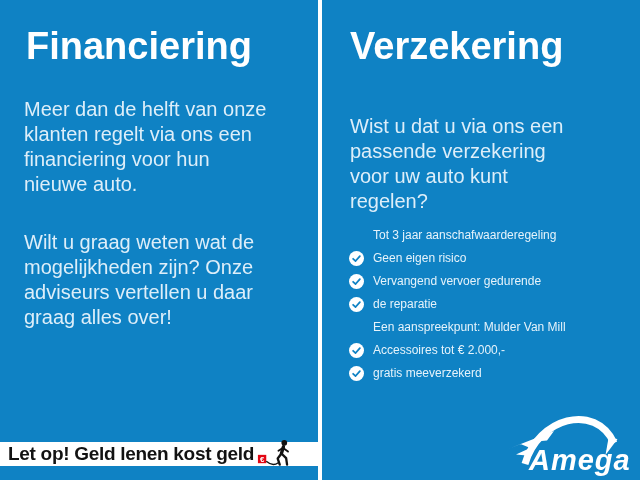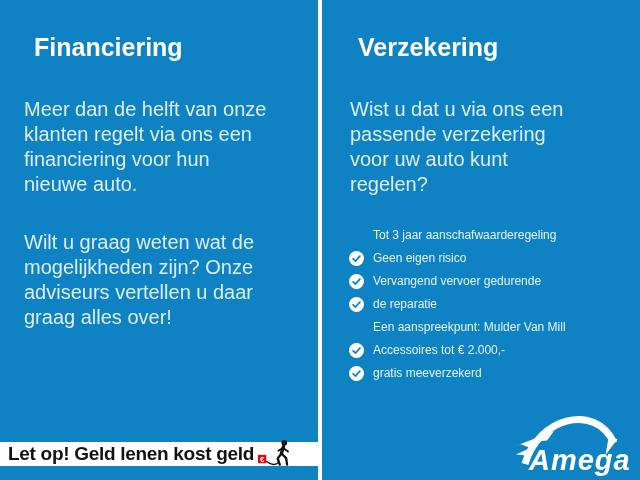--- a/index.html
+++ b/index.html
@@ -15,41 +15,41 @@
   .divider {
     position: absolute;
     left: 318px;
     top: 0;
     width: 4px;
     height: 480px;
     background: #ffffff;
   }
   .col-title {
     position: absolute;
-    margin: 8px;
-    font-size: 25px;
+    margin: 0;
+    font-size: 38px;
     font-weight: 700;
     color: #ffffff;
     letter-spacing: 0px;
     line-height: 1.1;
   }
   .title-left  { left: 26px;  top: 26px; }
   .title-right { left: 350px; top: 26px; }
   .body-text {
     position: absolute;
     margin: 0;
     font-size: 20px;
     line-height: 25px;
     color: #ddeef9;
     white-space: pre-line;
     font-weight: 400;
   }
   .fin-p1  { left: 24px;  top: 97px;  width: 290px; }
   .fin-p2  { left: 24px;  top: 230px; width: 290px; }
-  .ver-intro { left: 350px; top: 97px; width: 270px; }
+  .ver-intro { left: 350px; top: 114px; width: 270px; }
   .benefit-list {
     position: absolute;
     left: 349px;
     top: 224px;
     width: 286px;
     margin: 0;
     padding: 0;
     list-style: none;
   }
   .benefit-item {

